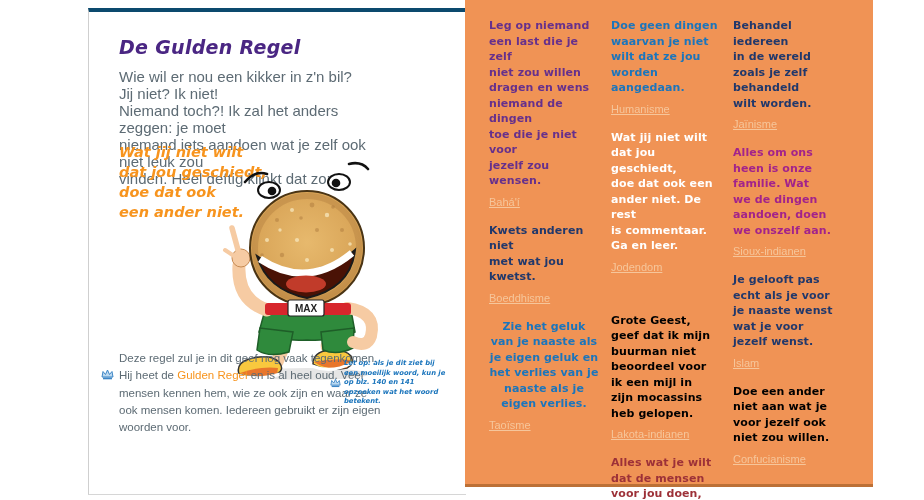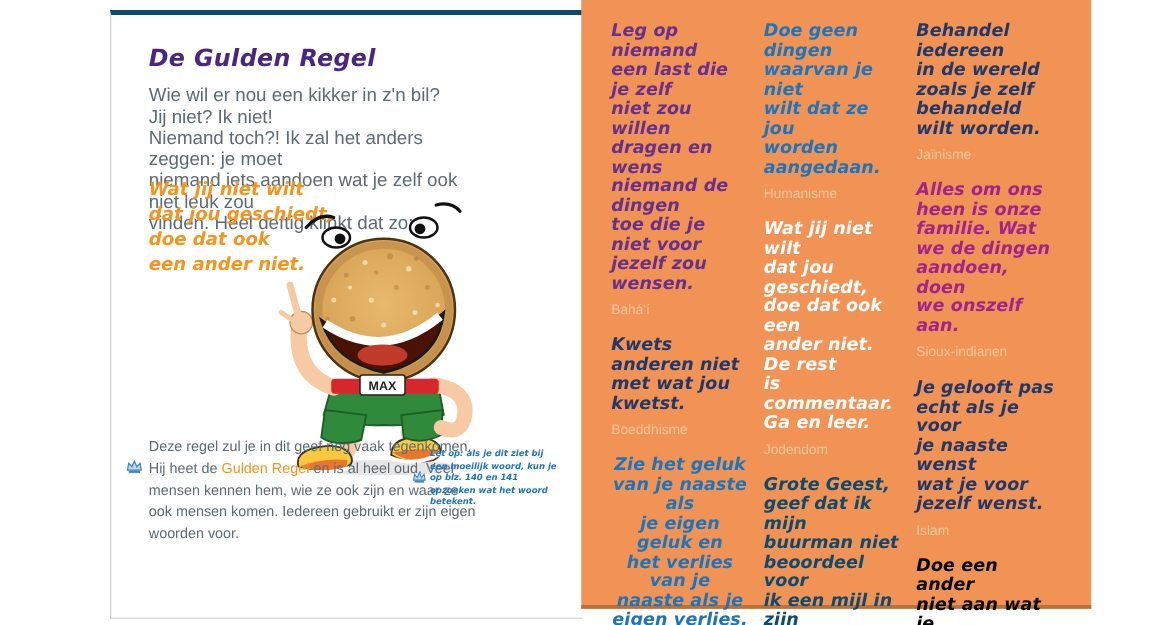--- a/index.html
+++ b/index.html
@@ -19,23 +19,23 @@
   .lp-outro .link{color:#f7941e;}
   .crown{display:inline-block;width:18px;margin-left:-18px;vertical-align:-1px;}
   .side-note{position:absolute;left:241px;top:347px;width:118px;display:flex;gap:3px;align-items:center;}
   .side-note-text{font-family:"DejaVu Sans", sans-serif;font-style:italic;font-weight:bold;
                   font-size:6.8px;line-height:9.5px;color:#1b75bc;}
   .character{position:absolute;left:118px;top:148px;}
   
   .page-right{position:absolute;left:465px;top:0;width:408px;height:487px;background:#f09355;
               border-bottom:3px solid #bc7036;box-sizing:border-box;display:flex;padding:18px 0 0 24px;gap:12px;}
   .quote-col{width:110px;display:flex;flex-direction:column;}
-  .quote-text{font-family:"DejaVu Sans", sans-serif;font-style:italic;font-weight:bold;
-              font-size:14px;line-height:15.5px;white-space:pre-line;margin:0 0 7px 0;letter-spacing:.1px;}
-  .quote-source{font-size:11px;color:#f6c69b;margin:0 0 15px 0;}
+  .quote-text{font-family:"DejaVu Sans", sans-serif;font-weight:bold;
+              font-size:11px;line-height:15.5px;white-space:pre-line;margin:0 0 7px 0;letter-spacing:.1px;}
+  .quote-source{font-size:11px;color:#f6c69b;margin:0 0 15px 0;text-decoration:underline;}
 </style>
 </head>
 <body>
 
 <div class="canvas">
 
   <div class="page-left">
     <h1 class="lp-title">De Gulden Regel</h1>
     <p class="lp-intro">Wie wil er nou een kikker in z'n bil? Jij niet? Ik niet!
 Niemand toch?! Ik zal het anders zeggen: je moet
@@ -198,21 +198,21 @@
         <div>
           <div class="quote-text" style="color: rgb(255, 255, 255);">Wat jij niet wilt
 dat jou geschiedt,
 doe dat ook een
 ander niet. De rest
 is commentaar.
 Ga en leer.</div>
           <div class="quote-source">Jodendom</div>
         </div>
         <div>
-          <div class="quote-text" style="color: #0c4a6e;">Grote Geest,
+          <div class="quote-text" style="color: #000000; margin-top: 25px;">Grote Geest,
 geef dat ik mijn
 buurman niet
 beoordeel voor
 ik een mijl in
 zijn mocassins
 heb gelopen.</div>
           <div class="quote-source">Lakota-indianen</div>
         </div>
         <div>
           <div class="quote-text" style="color: rgb(157, 49, 56);">Alles wat je wilt

